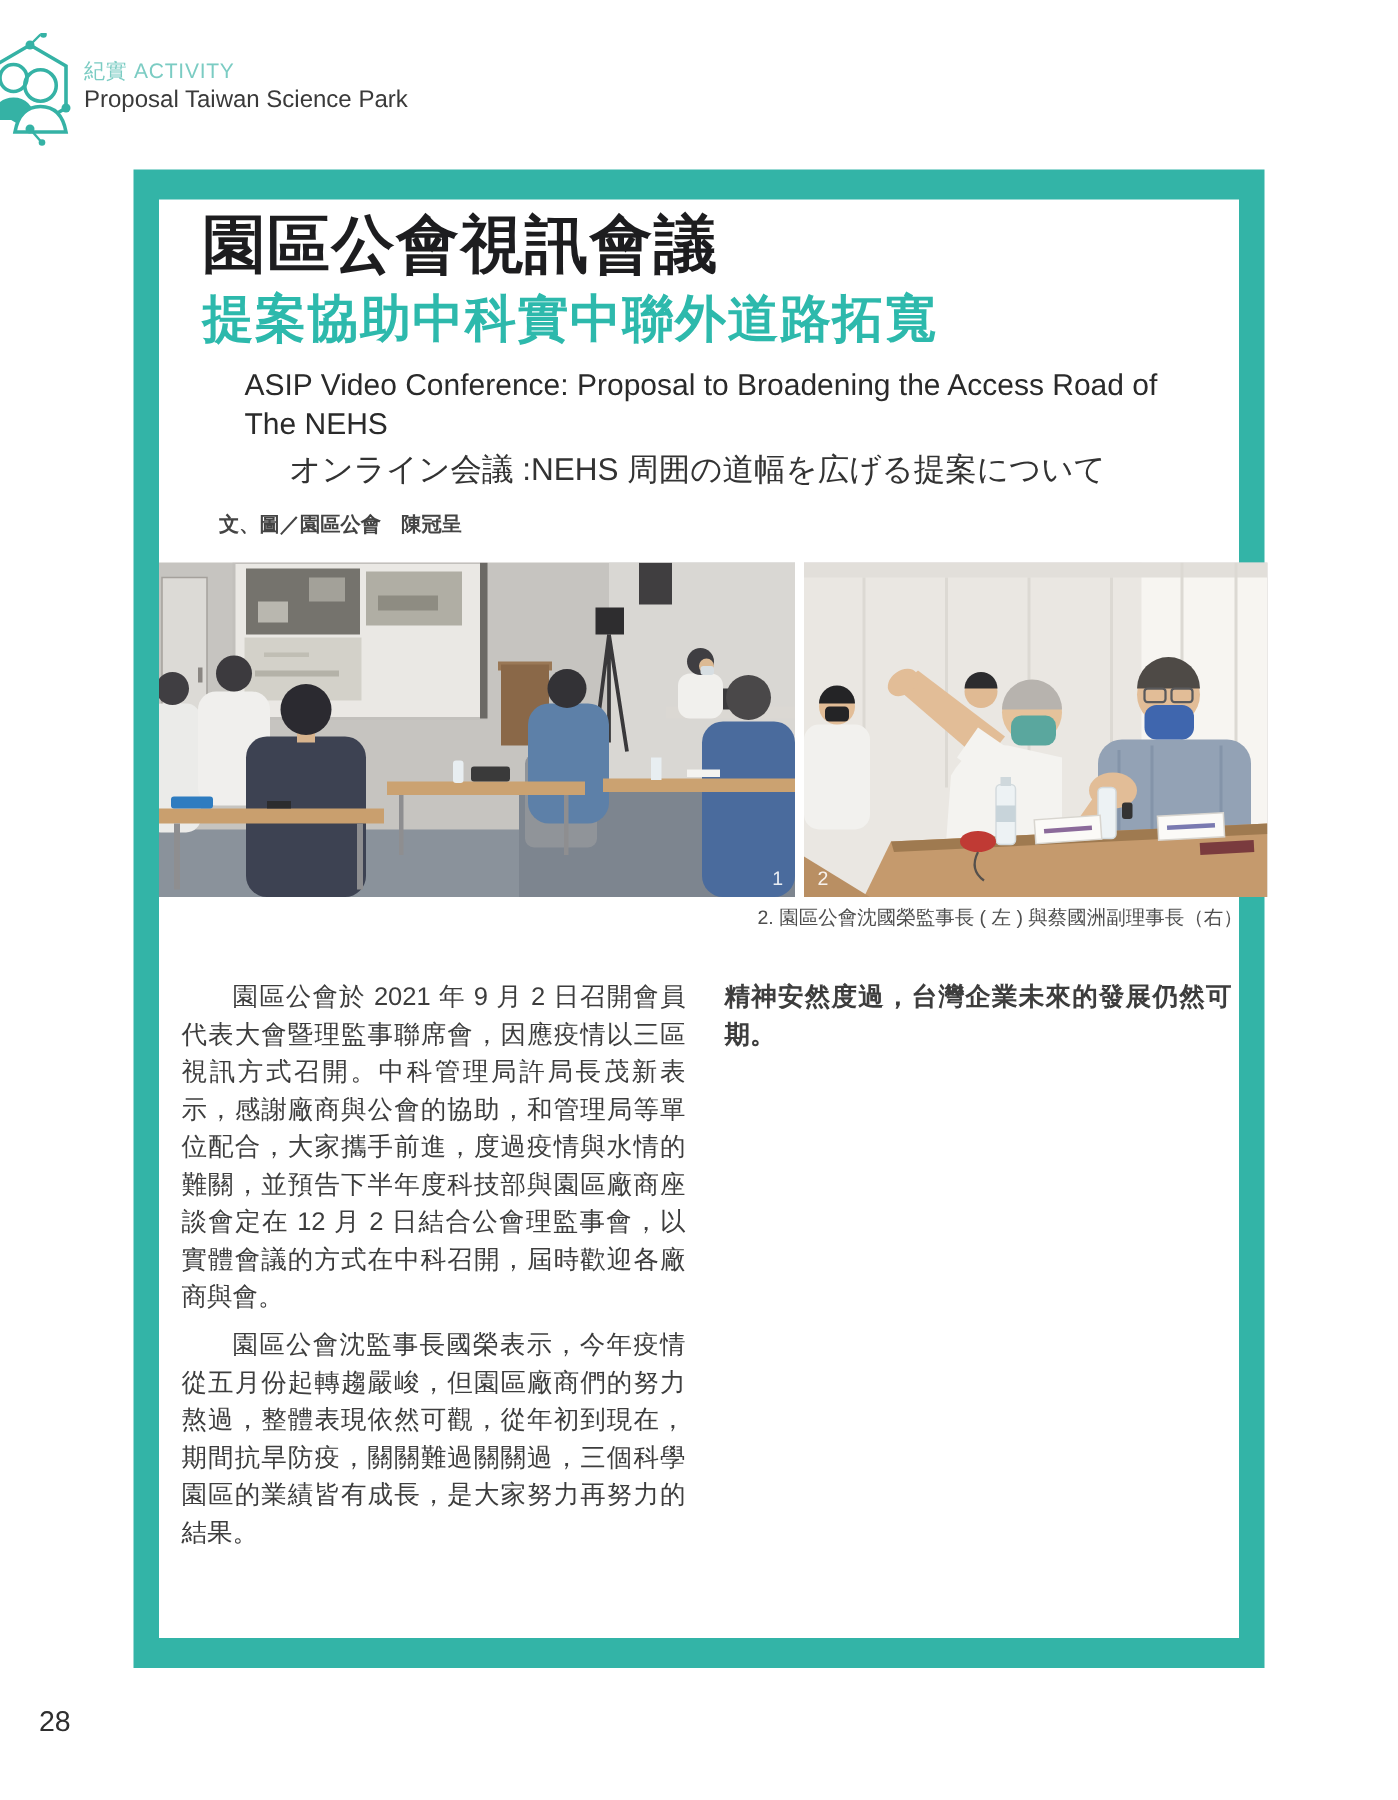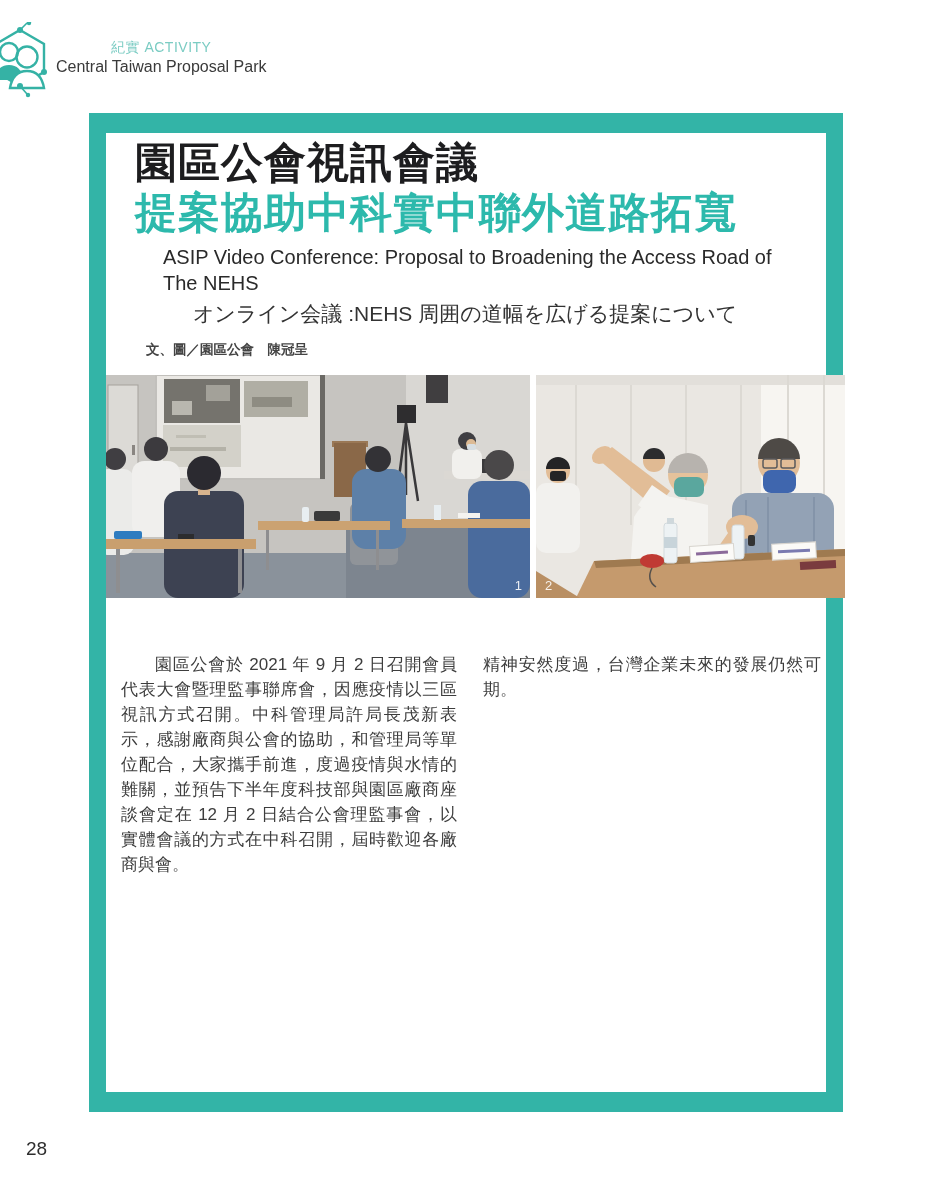--- a/index.html
+++ b/index.html
@@ -7,55 +7,55 @@
     --text-dark:#3d3d3d; --text-black:#1d1d1f; --caption:#4e4e4e;
   }
   *{margin:0;padding:0;box-sizing:border-box;}
   html,body{background:#ffffff;}
   body{
     width:932px;height:1200px;position:relative;overflow:hidden;
     font-family:"Liberation Sans","DejaVu Sans",sans-serif;
     -webkit-font-smoothing:antialiased;
   }
   
-  .pg-header{position:absolute;left:0;top:20px;width:360px;height:80px;text-align:center;}
+  .pg-header{position:absolute;left:0;top:20px;width:360px;height:80px;}
   .pg-logo{position:absolute;left:0;top:2px;}
   .pg-head-text{position:absolute;left:56px;top:18px;}
   .cat-line{font-size:14px;color:var(--teal-light);letter-spacing:.5px;line-height:18px;}
   .org-line{font-size:16px;color:#3a3a3a;line-height:20px;margin-top:1px;}
   
   .frame{
     position:absolute;left:89px;top:113px;width:754px;height:999px;
     background:#fff;
     border:17px solid var(--teal);
     border-top-width:20px;border-bottom-width:20px;
   }
   
   .title-block{position:absolute;left:135px;top:138px;width:660px;}
   .t-zh{font-size:42px;line-height:50px;font-weight:600;color:var(--text-black);letter-spacing:1px;}
-  .t-sub{font-size:42px;line-height:50px;font-weight:600;color:var(--title-teal);letter-spacing:1px;font-family:Liberation Serif, serif;}
+  .t-sub{font-size:34px;line-height:50px;font-weight:600;color:var(--title-teal);letter-spacing:1px;}
   .t-en{margin-top:6px;font-size:20px;line-height:26px;color:#2a2a2a;width:640px;margin-left:28px;}
   .t-ja{margin-top:4px;font-size:21px;line-height:27px;color:#333;text-align:center;}
   .byline{position:absolute;left:146px;top:341px;font-size:13.5px;color:#444;font-weight:bold;}
   
   .photo{position:absolute;top:375px;height:223px;overflow:hidden;background:#cfcdc9;}
   .photo-1{left:106px;width:424px;}
   .photo-2{left:536px;width:309px;}
   .photo svg{display:block;}
   .photo-label{position:absolute;color:rgba(255,255,255,.88);font-size:13px;}
   .photo-1 .photo-label{right:8px;bottom:5px;}
   .photo-2 .photo-label{left:9px;bottom:5px;}
   .captions{position:absolute;left:505px;top:601px;width:330px;}
   .caption{font-size:13px;line-height:22px;color:var(--caption);}
   
   .col{position:absolute;top:652px;font-size:17px;line-height:25px;color:var(--text-dark);text-align:justify;}
   .col-left{left:121px;width:336px;}
   .col-right{left:483px;width:338px;}
   .col p{margin:0 0 7px 0;text-indent:2em;}
-  .col p.noindent{text-indent:0;}
+  .col p.noindent{text-indent:0;font-weight:bold;}
   .endmark{display:inline-block;vertical-align:-3px;margin-left:4px;}
   
   .page-num{position:absolute;left:26px;top:1138px;font-size:19px;color:#2e2e2e;}
 </style>
 </head>
 <body>
 
 <div class="pg-header">
   <span class="pg-logo">
     <svg width="52" height="80" viewBox="0 0 52 80">
@@ -70,21 +70,21 @@
       <line x1="20" y1="8" x2="27" y2="1" stroke="#35b2a5" stroke-width="1.6"></line>
       <circle cx="29" cy="1" r="2.2" fill="#35b2a5"></circle>
       <circle cx="44" cy="50" r="3" fill="#35b2a5"></circle>
       <circle cx="20" cy="64" r="3" fill="#35b2a5"></circle>
       <line x1="20" y1="64" x2="27" y2="72" stroke="#35b2a5" stroke-width="1.6"></line>
       <circle cx="28" cy="73" r="2.2" fill="#35b2a5"></circle>
     </svg>
   </span>
   <div class="pg-head-text">
     <div class="cat-line"><span>紀實</span> <span>ACTIVITY</span></div>
-    <div class="org-line">Central Taiwan Proposal Park</div>
+    <div class="org-line">Proposal Taiwan Science Park</div>
   </div>
 </div>
 
 <div class="frame"></div>
 
 <div class="title-block">
   <div class="t-zh">園區公會視訊會議</div>
   <div class="t-sub">提案協助中科實中聯外道路拓寬</div>
   <div class="t-en">ASIP Video Conference: Proposal to Broadening the Access Road of The NEHS</div>
   <div class="t-ja">オンライン会議 :NEHS 周囲の道幅を広げる提案について</div>
@@ -215,22 +215,24 @@
         <line x1="242" y1="176" x2="274" y2="176" stroke="#7a7ab0" stroke-width="3"></line>
       </g>
     <ellipse cx="116" cy="186" rx="12" ry="7" fill="#c03a34"></ellipse>
     <path d="M116 193 Q110 205 120 212" stroke="#55504c" stroke-width="1.5" fill="none"></path>
     <rect x="264" y="186" width="36" height="8" transform="rotate(-3 282 190)" fill="#7a3b3e"></rect>
   </svg>
   <span class="photo-label">2</span>
 </div>
 
 <div class="captions">
+  <div class="caption">2. 園區公會沈國榮監事長 ( 左 ) 與蔡國洲副理事長（右）</div>
 </div>
 
 <div class="col col-left">
   <p>園區公會於 2021 年 9 月 2 日召開會員代表大會暨理監事聯席會，因應疫情以三區視訊方式召開。中科管理局許局長茂新表示，感謝廠商與公會的協助，和管理局等單位配合，大家攜手前進，度過疫情與水情的難關，並預告下半年度科技部與園區廠商座談會定在 12 月 2 日結合公會理監事會，以實體會議的方式在中科召開，屆時歡迎各廠商與會。</p>
+  <p>園區公會沈監事長國榮表示，今年疫情從五月份起轉趨嚴峻，但園區廠商們的努力熬過，整體表現依然可觀，從年初到現在，期間抗旱防疫，關關難過關關過，三個科學園區的業績皆有成長，是大家努力再努力的結果。</p>
 </div>
 <div class="col col-right">
   <p class="noindent">精神安然度過，台灣企業未來的發展仍然可期。</p>
 </div>
 
 <div class="page-num">28</div>
 
 </body></html>

